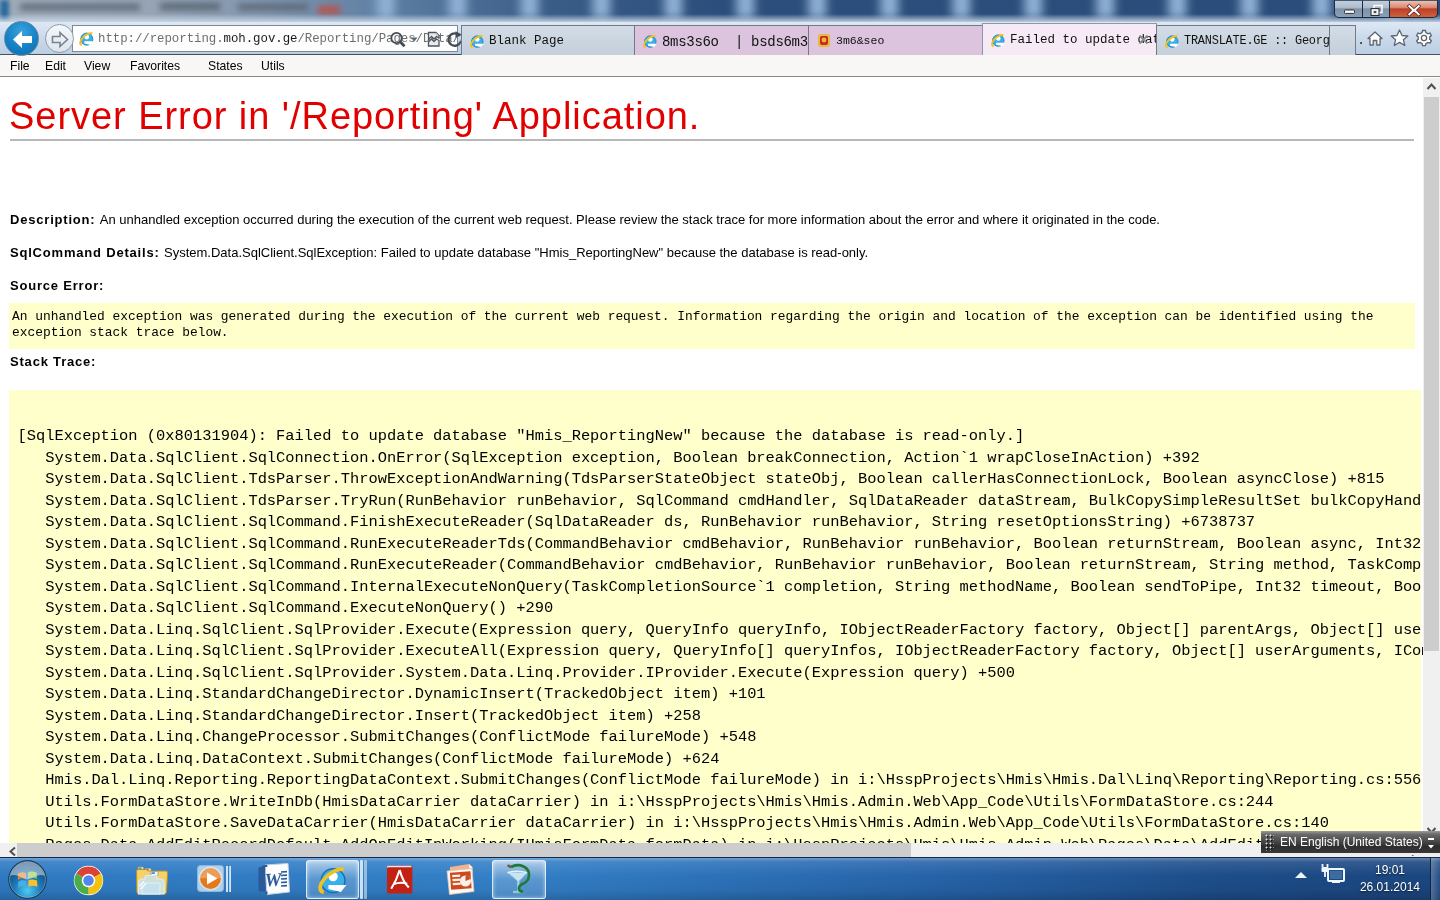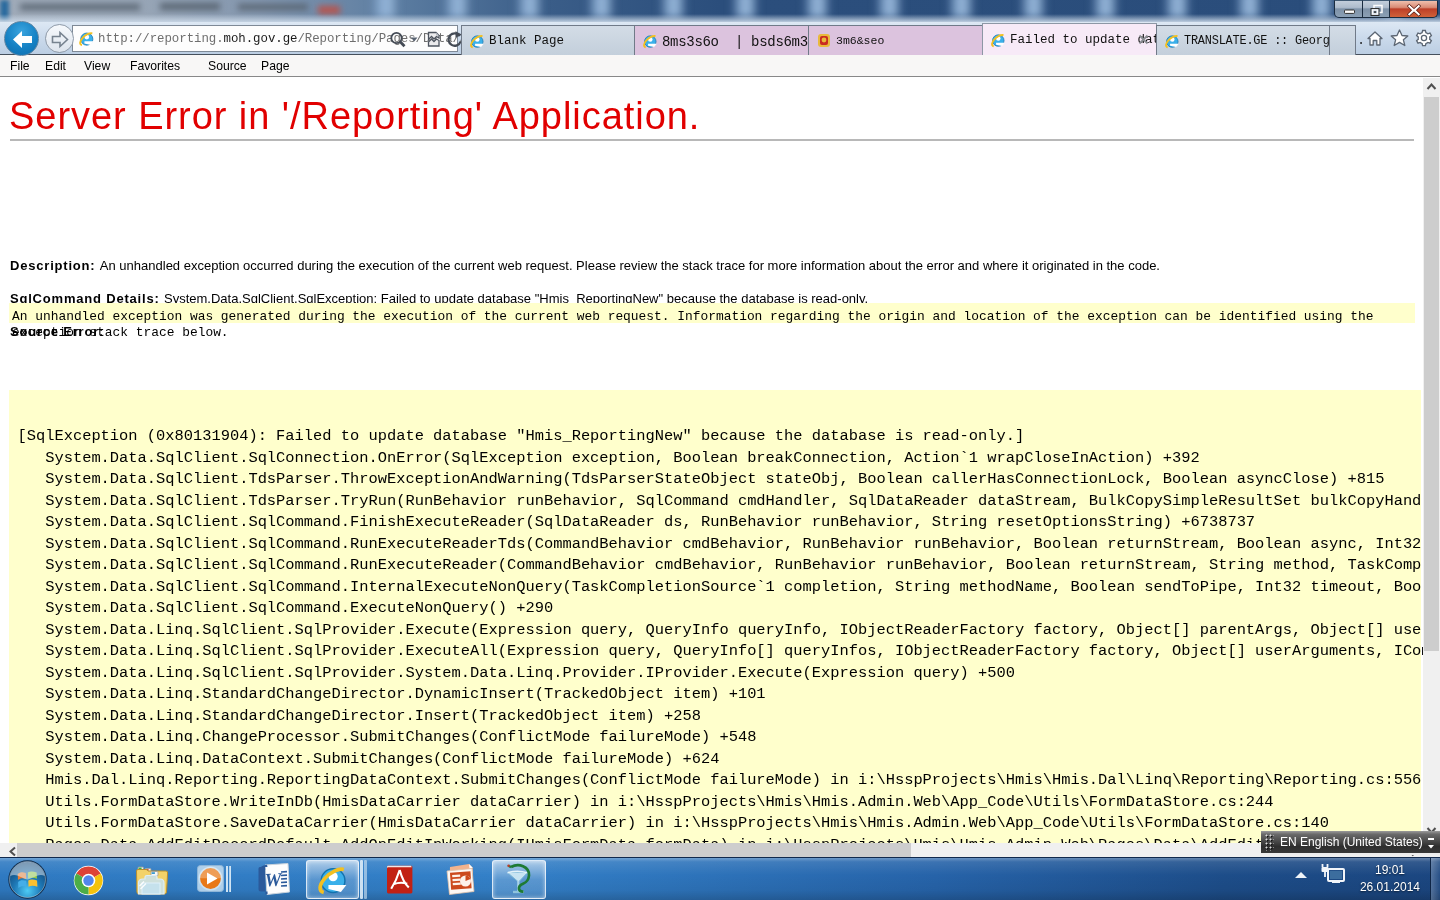--- a/index.html
+++ b/index.html
@@ -48,21 +48,21 @@
 
 #menubar { position:absolute; left:0; top:55px; width:1440px; height:22px; background:#f8f7f6; border-bottom:1px solid #888; font-size:12.2px; color:#000; }
 #menubar span { position:absolute; top:4px; }
 
 
 #page { position:absolute; left:0; top:78px; width:1423px; height:765px; background:#fff; overflow:hidden; }
 #h1 { position:absolute; left:9px; top:17px; font-size:38px; letter-spacing:0.95px; color:#e10000; white-space:nowrap; }
 #hr1 { position:absolute; left:10px; top:60.5px; width:1404px; height:2.5px; background:#b8b8b8; }
 #h2 { position:absolute; left:9px; top:85.5px; font-size:21.5px; letter-spacing:1.3px; font-style:italic; color:#7e1111; white-space:nowrap; }
 .lbl { font-weight:bold; letter-spacing:0.8px; }
-.para { position:absolute; left:10px; font-size:13px; color:#000; white-space:nowrap;margin-top:46px; }
+.para { position:absolute; left:10px; font-size:13px; color:#000; white-space:nowrap; }
 .ybox { position:absolute; left:9px; background:#ffffcc; }
 .mono1 { font-family:"Liberation Mono", monospace; font-size:12.9px; line-height:16.5px; white-space:pre; }
 #stackpre { font-family:"Liberation Mono", monospace; font-size:15.4px; line-height:21.5px; white-space:pre; position:absolute; left:8.5px; top:14.5px; }
 
 
 #vscroll { position:absolute; left:1423px; top:78px; width:17px; height:765px; background:#f0f0f0; }
 #vthumb { position:absolute; left:1px; top:19px; width:15px; height:554px; background:#cdcdcd; }
 #hscroll { position:absolute; left:0; top:843px; width:1423px; height:15px; background:#f0f0f0; }
 #hthumb { position:absolute; left:17px; top:0px; width:894px; height:15px; background:#cdcdcd; }
 .sbarrow { position:absolute; }
@@ -201,31 +201,31 @@
           <circle cx="9" cy="9" r="2.6"></circle>
         </g>
       </svg>
   </div>
 
   <div id="menubar">
     <span style="left:10px;">File</span>
     <span style="left:45px;">Edit</span>
     <span style="left:84px;">View</span>
     <span style="left:130px;text-align:right;">Favorites</span>
-    <span style="left:208px;">Source</span>
-    <span style="left:261px;">Page</span>
+    <span style="left:208px;">States</span>
+    <span style="left:261px;">Utils</span>
   </div>
 
   <div id="page">
     <div id="h1">Server Error in '/Reporting' Application.</div>
     <div id="hr1"></div>
     <div class="para" style="top:133.5px;"><span class="lbl">Description: </span>An unhandled exception occurred during the execution of the current web request. Please review the stack trace for more information about the error and where it originated in the code.</div>
     <div class="para" style="top:166.5px;"><span class="lbl">SqlCommand Details: </span>System.Data.SqlClient.SqlException: Failed to update database "Hmis_ReportingNew" because the database is read-only.</div>
     <div class="para" style="top:199.5px;"><span class="lbl">Source Error:</span></div>
-    <div class="ybox" style="top:225px;width:1406px;height:20px;">
+    <div class="ybox" style="top:225px;width:1406px;height:46px;">
       <div class="mono1" style="position:absolute;left:3px;top:5.5px;">An unhandled exception was generated during the execution of the current web request. Information regarding the origin and location of the exception can be identified using the
 exception stack trace below.</div>
     </div>
     <div class="para" style="top:276px;"><span class="lbl">Stack Trace:</span></div>
     <div class="ybox" style="top:312px;width:1412px;height:453px;">
       <div id="stackpre">
 [SqlException (0x80131904): Failed to update database "Hmis_ReportingNew" because the database is read-only.]
    System.Data.SqlClient.SqlConnection.OnError(SqlException exception, Boolean breakConnection, Action`1 wrapCloseInAction) +392
    System.Data.SqlClient.TdsParser.ThrowExceptionAndWarning(TdsParserStateObject stateObj, Boolean callerHasConnectionLock, Boolean asyncClose) +815
    System.Data.SqlClient.TdsParser.TryRun(RunBehavior runBehavior, SqlCommand cmdHandler, SqlDataReader dataStream, BulkCopySimpleResultSet bulkCopyHandler, TdsParserStateObject stateObj)

